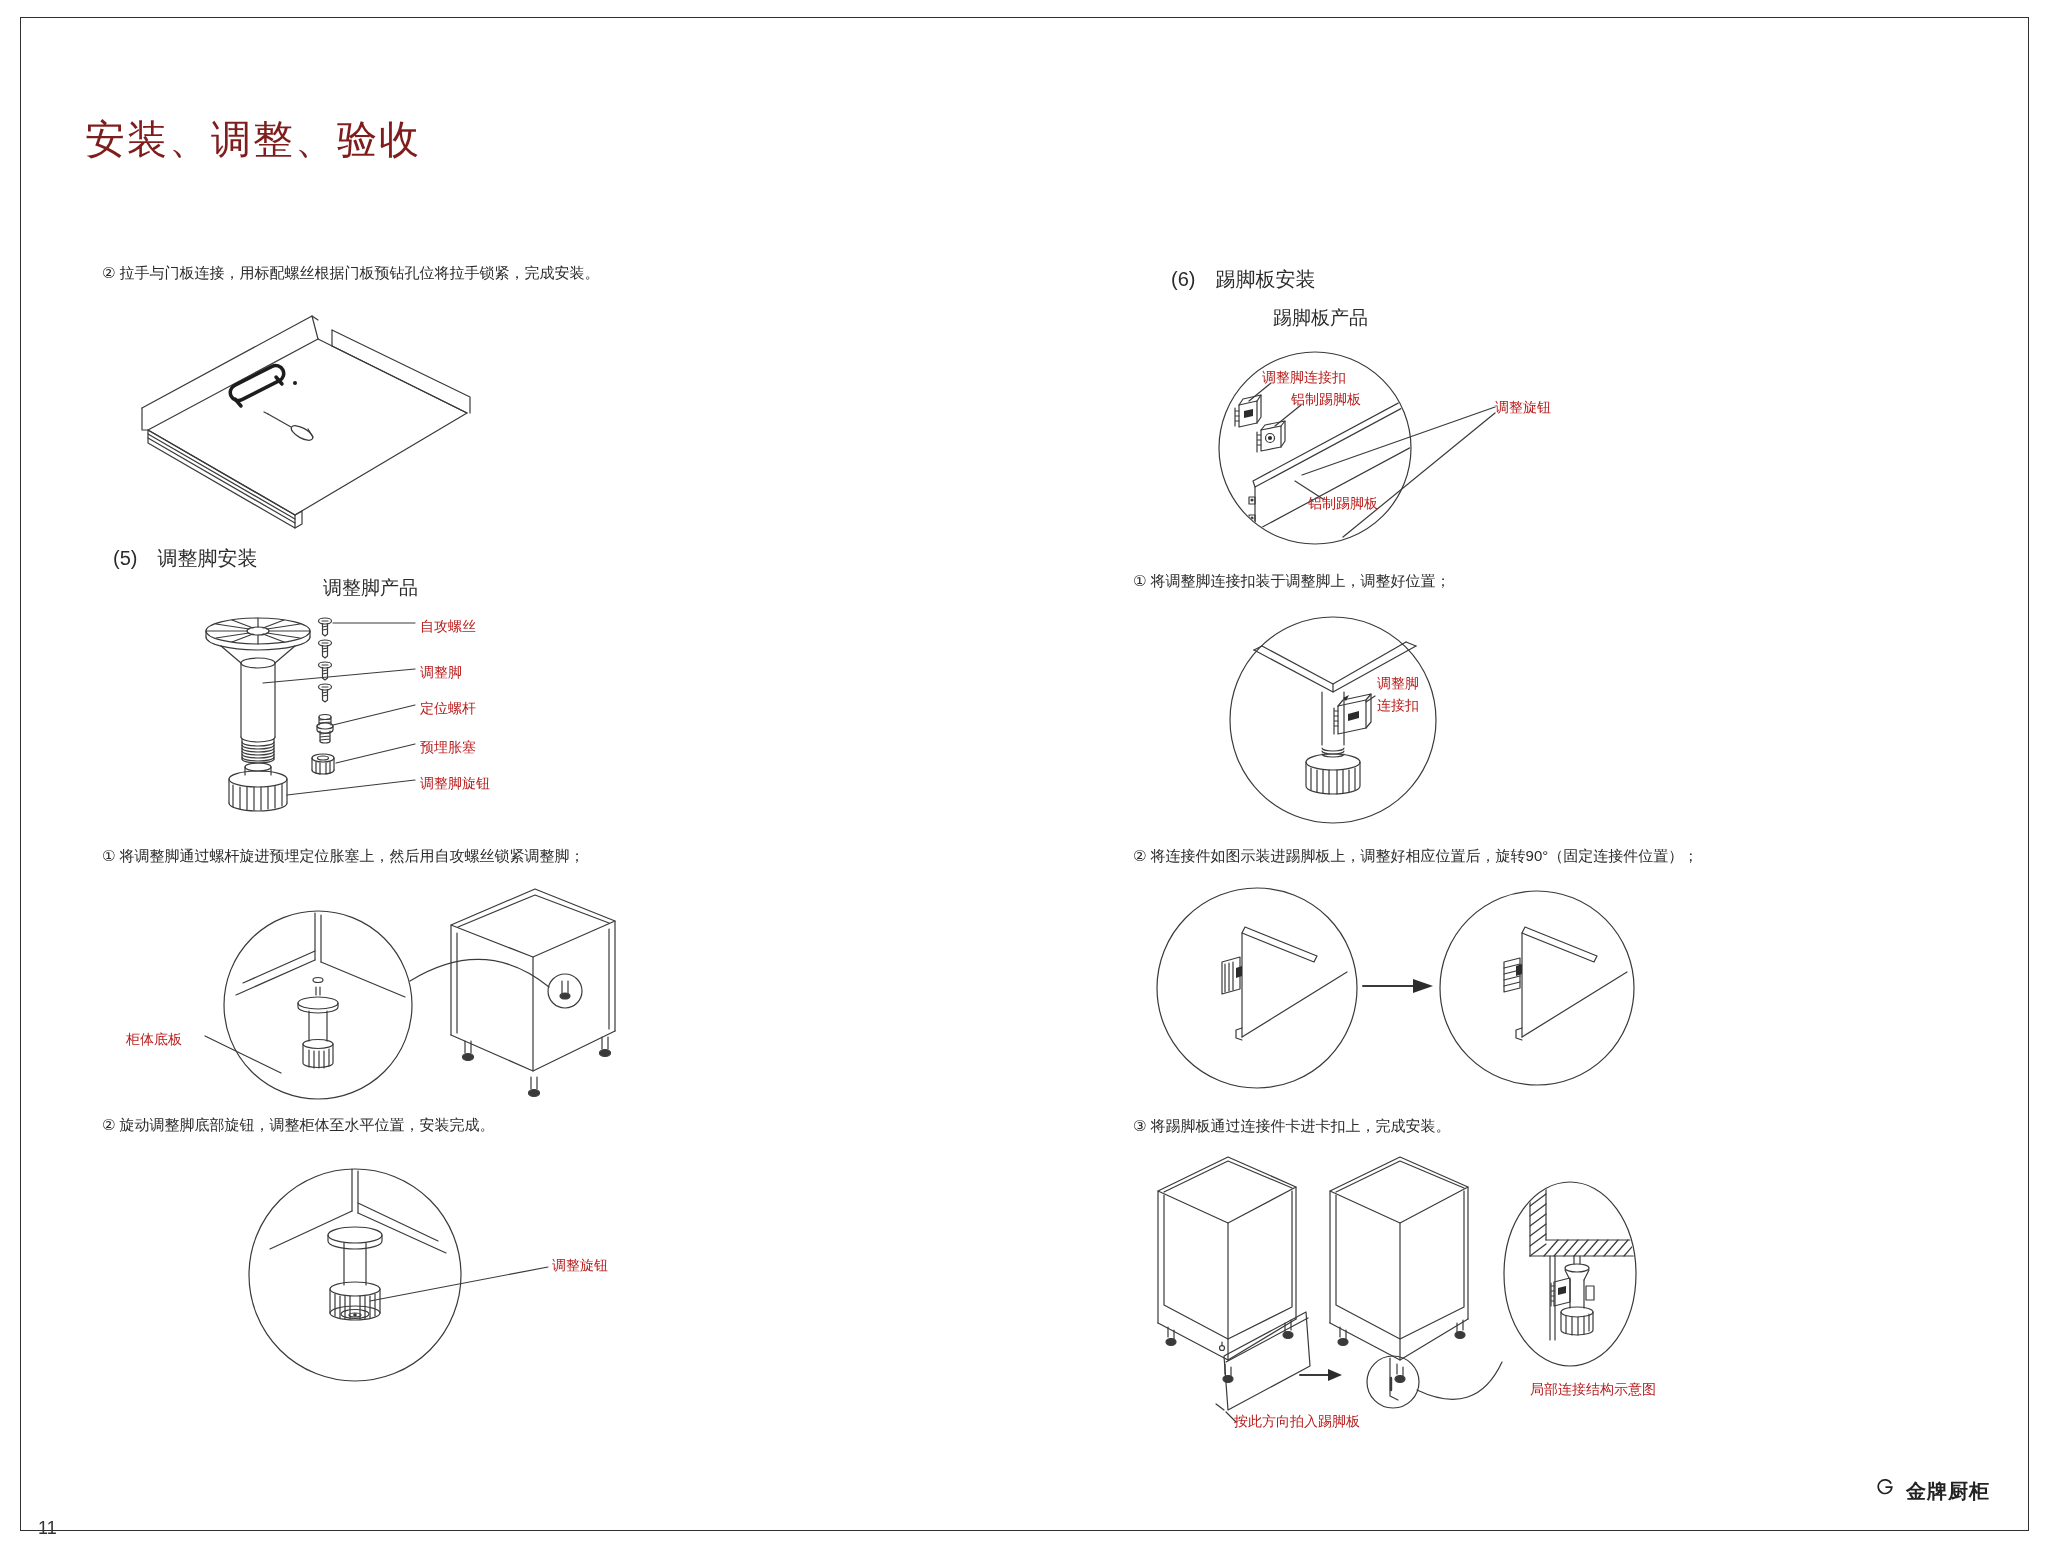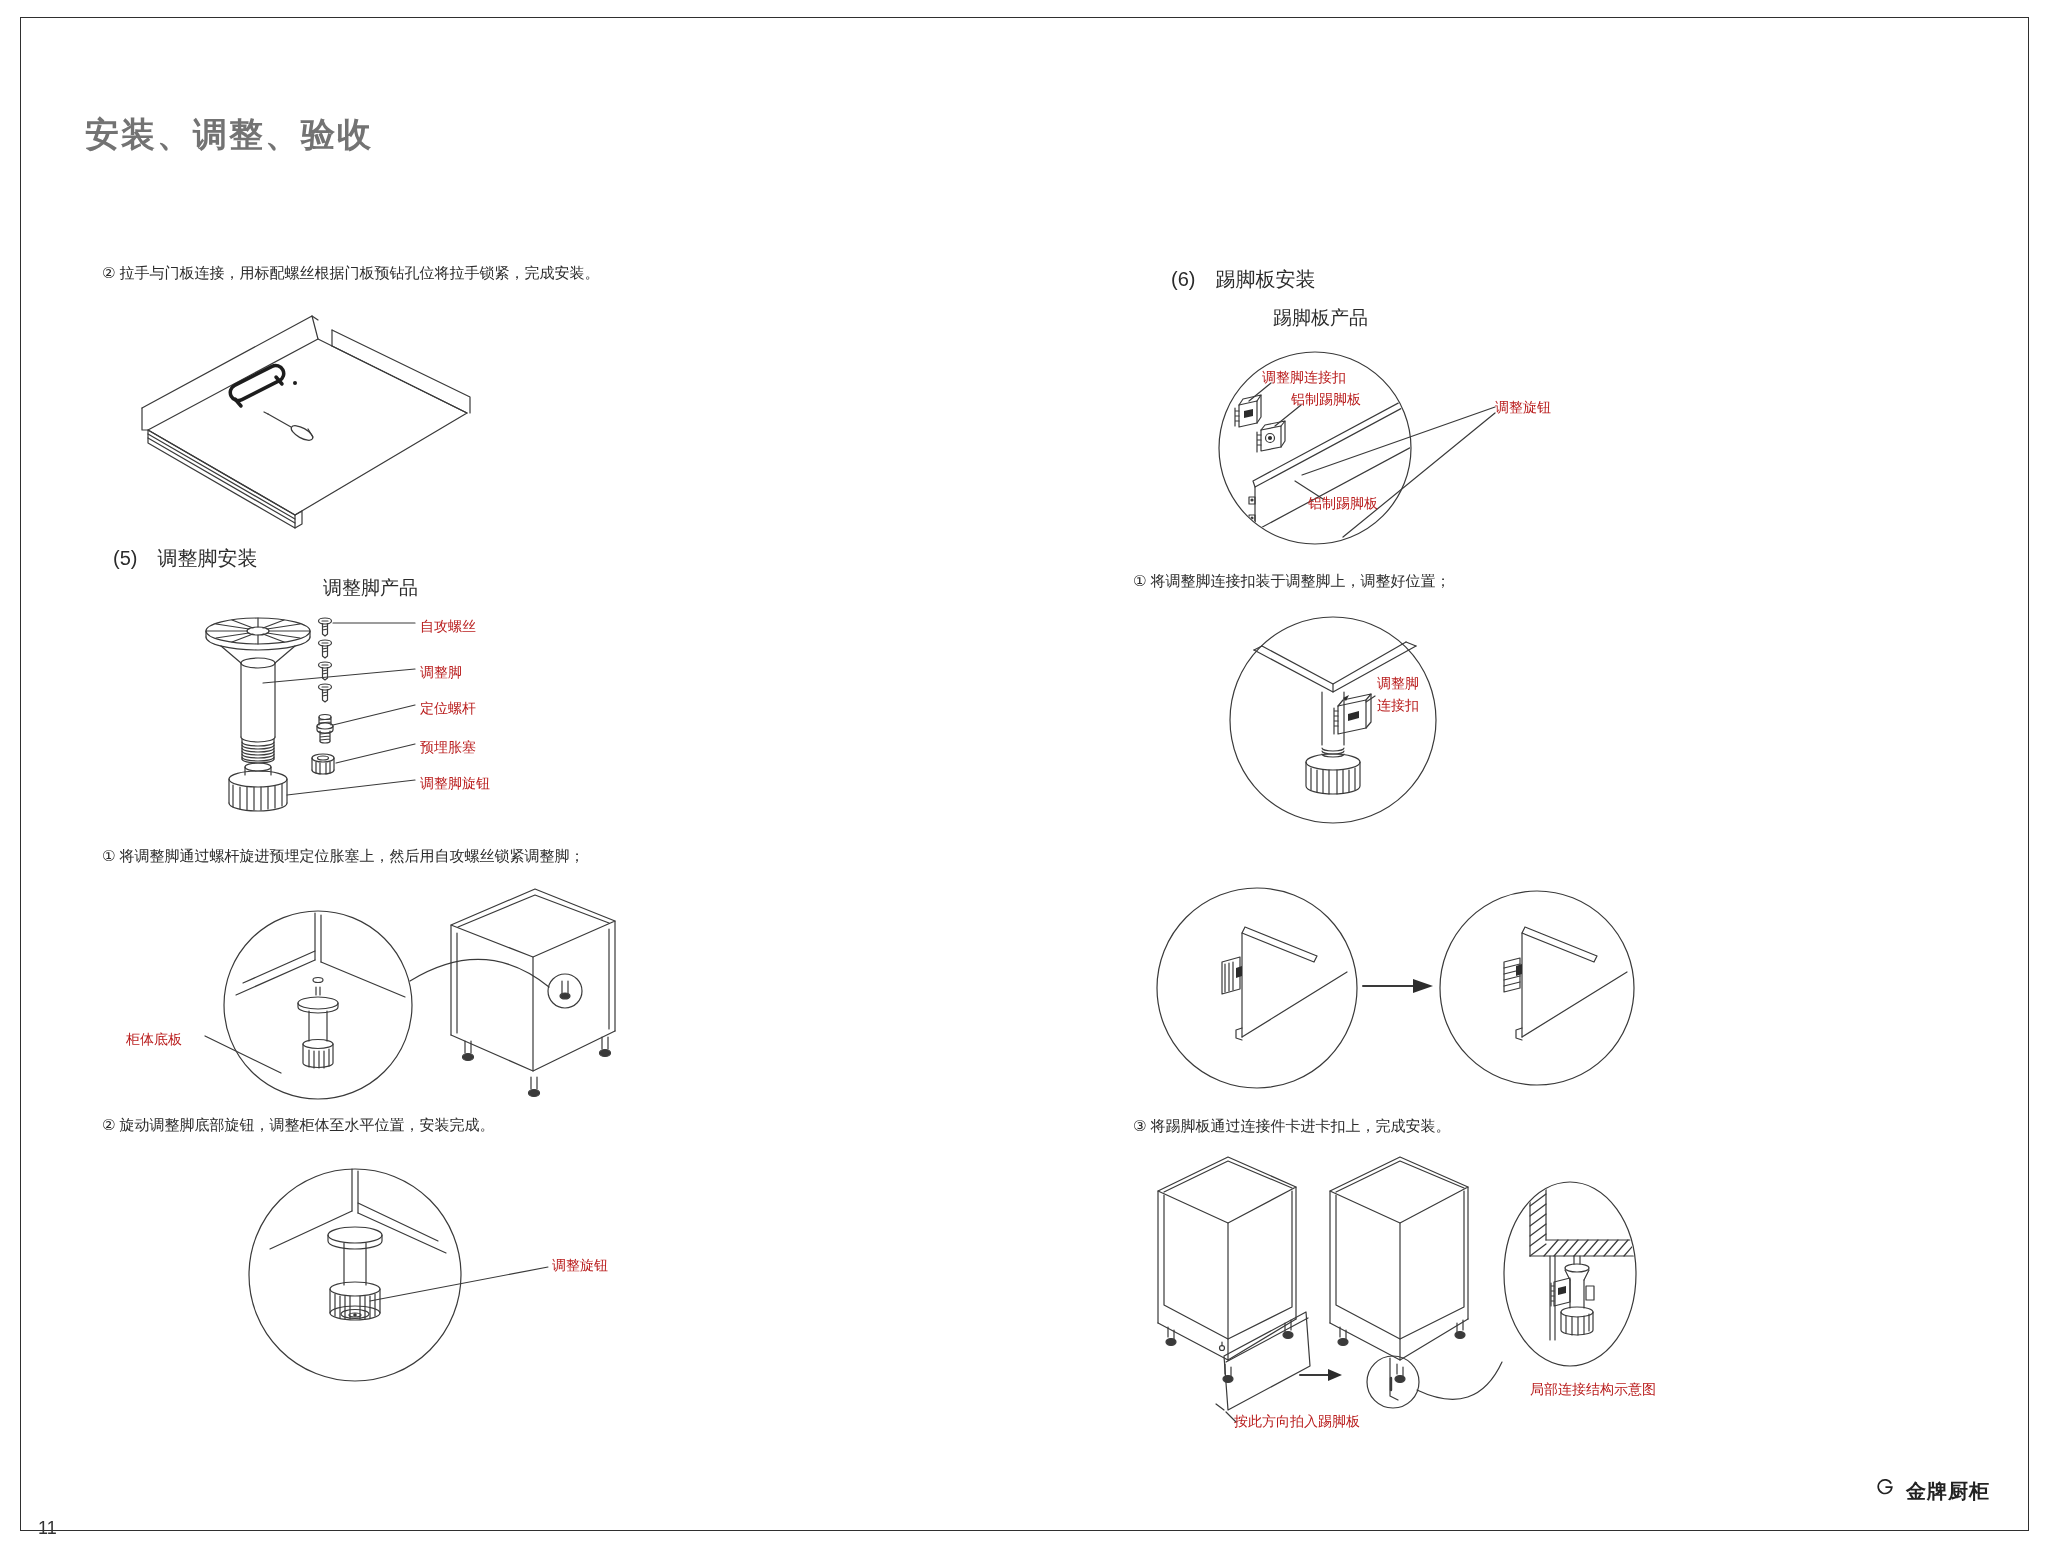--- a/index.html
+++ b/index.html
@@ -1,20 +1,20 @@
 <!DOCTYPE html>
 <html><head>
 <meta charset="utf-8">
 <style>
   html,body{margin:0;padding:0;background:#fff;}
   #page{position:relative;width:2048px;height:1547px;background:#fff;
         font-family:"Liberation Sans","DejaVu Sans",sans-serif;color:#2b2b2b;overflow:hidden;}
   #frame{position:absolute;left:20px;top:17px;width:2007px;height:1512px;border:1px solid #2f2f2f;}
   .abs{position:absolute;white-space:pre-wrap;}
-  .title{font-size:34px;font-weight:700;color:#737373;letter-spacing:2px;}
+  .title{font-size:40px;font-weight:400;color:#7f1d1d;letter-spacing:2px;}
   .heading{font-size:20px;color:#2b2b2b;}
   .step{font-size:15px;color:#2b2b2b;}
   .cap{font-size:19px;color:#2b2b2b;}
   .lbl{font-size:14px;color:#b91c1c;white-space:pre-line;line-height:22px;}
   .pageno{font-size:18px;color:#333;margin-top:44px;}
   .brand{display:flex;gap:12px;font-size:20px;font-weight:600;color:#222;letter-spacing:1px;}
   svg{position:absolute;overflow:visible;}
   .line{stroke:#3a3a3a;stroke-width:1.2;fill:none;stroke-linecap:round;stroke-linejoin:round;}
 </style>
 </head>
@@ -240,20 +240,21 @@
       <path d="M96,138 A11,3 0 0 0 118,138 M96,141 A11,3 0 0 0 118,141 M96,144 A11,3 0 0 0 118,144"></path>
       <ellipse cx="107" cy="152" rx="27" ry="8"></ellipse>
       <path d="M80,152 L80,176 M134,152 L134,176 M80,176 A27,8 0 0 0 134,176"></path>
       <path d="M85,158 L85,180 M91,160 L91,182 M97,160 L97,183 M103,160 L103,184 M111,160 L111,184 M117,160 L117,183 M123,160 L123,182 M129,158 L129,180"></path>
       <path d="M140,92 L149,86"></path>
     </g>
   </svg>
   <div class="abs lbl" style="left:1377px;top:672px;">调整脚
 连接扣</div>
 
+  <div class="abs step" style="left:1133px;top:847px;">② 将连接件如图示装进踢脚板上，调整好相应位置后，旋转90°（固定连接件位置）；</div>
 
   <svg style="left:1148px;top:886px;" width="610" height="215" viewBox="0 0 610 215">
     <defs>
       <g id="kickboard" class="line">
         <path d="M-12,-55 L60,-26 M-15,-49 L57,-20 M-12,-55 L-15,-49 M60,-26 L57,-20"></path>
         <path d="M-15,-49 L-15,55"></path>
         <path d="M-15,55 L90,-10"></path>
         <path d="M-15,46 l-6,2 l0,8 l6,2"></path>
       </g>
     </defs>

